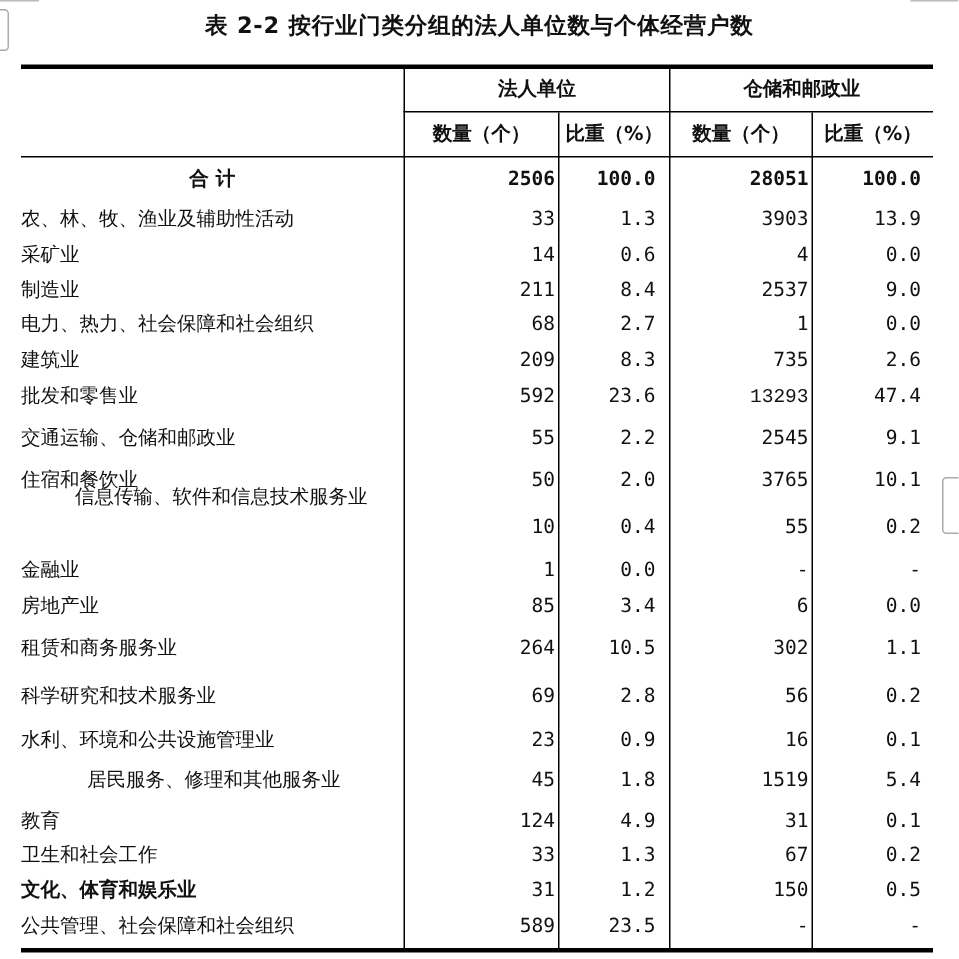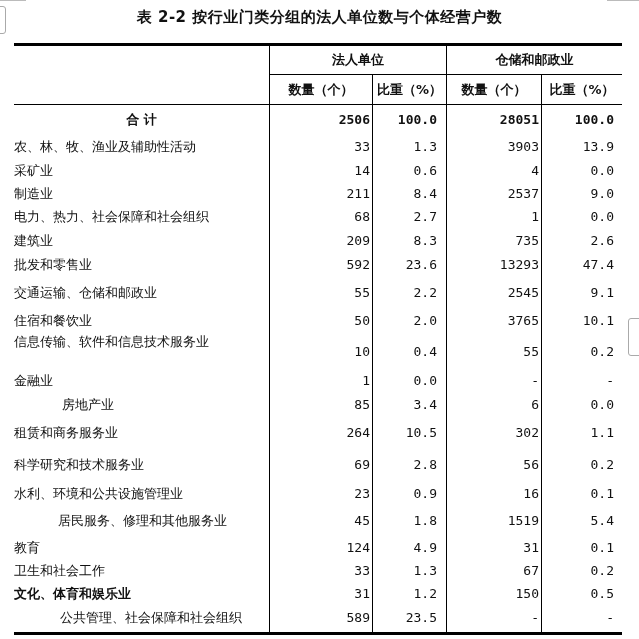--- a/index.html
+++ b/index.html
@@ -81,53 +81,53 @@
         <div class="cell lbl" style="top:233px;">建筑业</div>
         <div class="cell num" style="left:270px;width:100px;top:233px;">209</div>
         <div class="cell num" style="left:373px;width:64px;top:233px;">8.3</div>
         <div class="cell num" style="left:447px;width:92px;top:233px;">735</div>
         <div class="cell num" style="left:542px;width:72px;top:233px;">2.6</div>
       </div>
       <div>
         <div class="cell lbl" style="top:257px;">批发和零售业</div>
         <div class="cell num" style="left:270px;width:100px;top:257px;">592</div>
         <div class="cell num" style="left:373px;width:64px;top:257px;">23.6</div>
-        <div class="cell num" style="left:447px;width:92px;top:257px;">13293</div>
+        <div class="cell num" style="left:447px;width:92px;top:257px;font-family:Liberation Mono, monospace;">13293</div>
         <div class="cell num" style="left:542px;width:72px;top:257px;">47.4</div>
       </div>
       <div>
         <div class="cell lbl" style="top:285px;text-align:center;">交通运输、仓储和邮政业</div>
         <div class="cell num" style="left:270px;width:100px;top:285px;">55</div>
         <div class="cell num" style="left:373px;width:64px;top:285px;">2.2</div>
         <div class="cell num" style="left:447px;width:92px;top:285px;">2545</div>
         <div class="cell num" style="left:542px;width:72px;top:285px;">9.1</div>
       </div>
       <div>
         <div class="cell lbl" style="top:313px;">住宿和餐饮业</div>
         <div class="cell num" style="left:270px;width:100px;top:313px;">50</div>
         <div class="cell num" style="left:373px;width:64px;top:313px;">2.0</div>
         <div class="cell num" style="left:447px;width:92px;top:313px;">3765</div>
         <div class="cell num" style="left:542px;width:72px;top:313px;">10.1</div>
       </div>
       <div>
-        <div class="cell lbl" style="top:334px;">信息传输、软件和信息技术服务业</div>
+        <div class="cell lbl" style="top:324px;margin-left:36px;">信息传输、软件和信息技术服务业</div>
         <div class="cell num" style="left:270px;width:100px;top:344px;">10</div>
         <div class="cell num" style="left:373px;width:64px;top:344px;">0.4</div>
         <div class="cell num" style="left:447px;width:92px;top:344px;">55</div>
         <div class="cell num" style="left:542px;width:72px;top:344px;">0.2</div>
       </div>
       <div>
         <div class="cell lbl" style="top:373px;">金融业</div>
         <div class="cell num" style="left:270px;width:100px;top:373px;">1</div>
         <div class="cell num" style="left:373px;width:64px;top:373px;">0.0</div>
         <div class="cell num" style="left:447px;width:92px;top:373px;">-</div>
         <div class="cell num" style="left:542px;width:72px;top:373px;">-</div>
       </div>
       <div>
-        <div class="cell lbl" style="top:397px;margin-left:48px;">房地产业</div>
+        <div class="cell lbl" style="top:397px;">房地产业</div>
         <div class="cell num" style="left:270px;width:100px;top:397px;">85</div>
         <div class="cell num" style="left:373px;width:64px;top:397px;">3.4</div>
         <div class="cell num" style="left:447px;width:92px;top:397px;">6</div>
         <div class="cell num" style="left:542px;width:72px;top:397px;">0.0</div>
       </div>
       <div>
         <div class="cell lbl" style="top:425px;">租赁和商务服务业</div>
         <div class="cell num" style="left:270px;width:100px;top:425px;">264</div>
         <div class="cell num" style="left:373px;width:64px;top:425px;">10.5</div>
         <div class="cell num" style="left:447px;width:92px;top:425px;">302</div>
@@ -169,20 +169,20 @@
         <div class="cell num" style="left:542px;width:72px;top:563px;">0.2</div>
       </div>
       <div>
         <div class="cell lbl" style="top:586px;font-weight:bold;">文化、体育和娱乐业</div>
         <div class="cell num" style="left:270px;width:100px;top:586px;">31</div>
         <div class="cell num" style="left:373px;width:64px;top:586px;">1.2</div>
         <div class="cell num" style="left:447px;width:92px;top:586px;">150</div>
         <div class="cell num" style="left:542px;width:72px;top:586px;">0.5</div>
       </div>
       <div>
-        <div class="cell lbl" style="top:610px;margin-left:46px;">公共管理、社会保障和社会组织</div>
+        <div class="cell lbl" style="top:610px;">公共管理、社会保障和社会组织</div>
         <div class="cell num" style="left:270px;width:100px;top:610px;">589</div>
         <div class="cell num" style="left:373px;width:64px;top:610px;">23.5</div>
         <div class="cell num" style="left:447px;width:92px;top:610px;">-</div>
         <div class="cell num" style="left:542px;width:72px;top:610px;">-</div>
       </div>
     </div>
 </div>
 
 </body></html>

